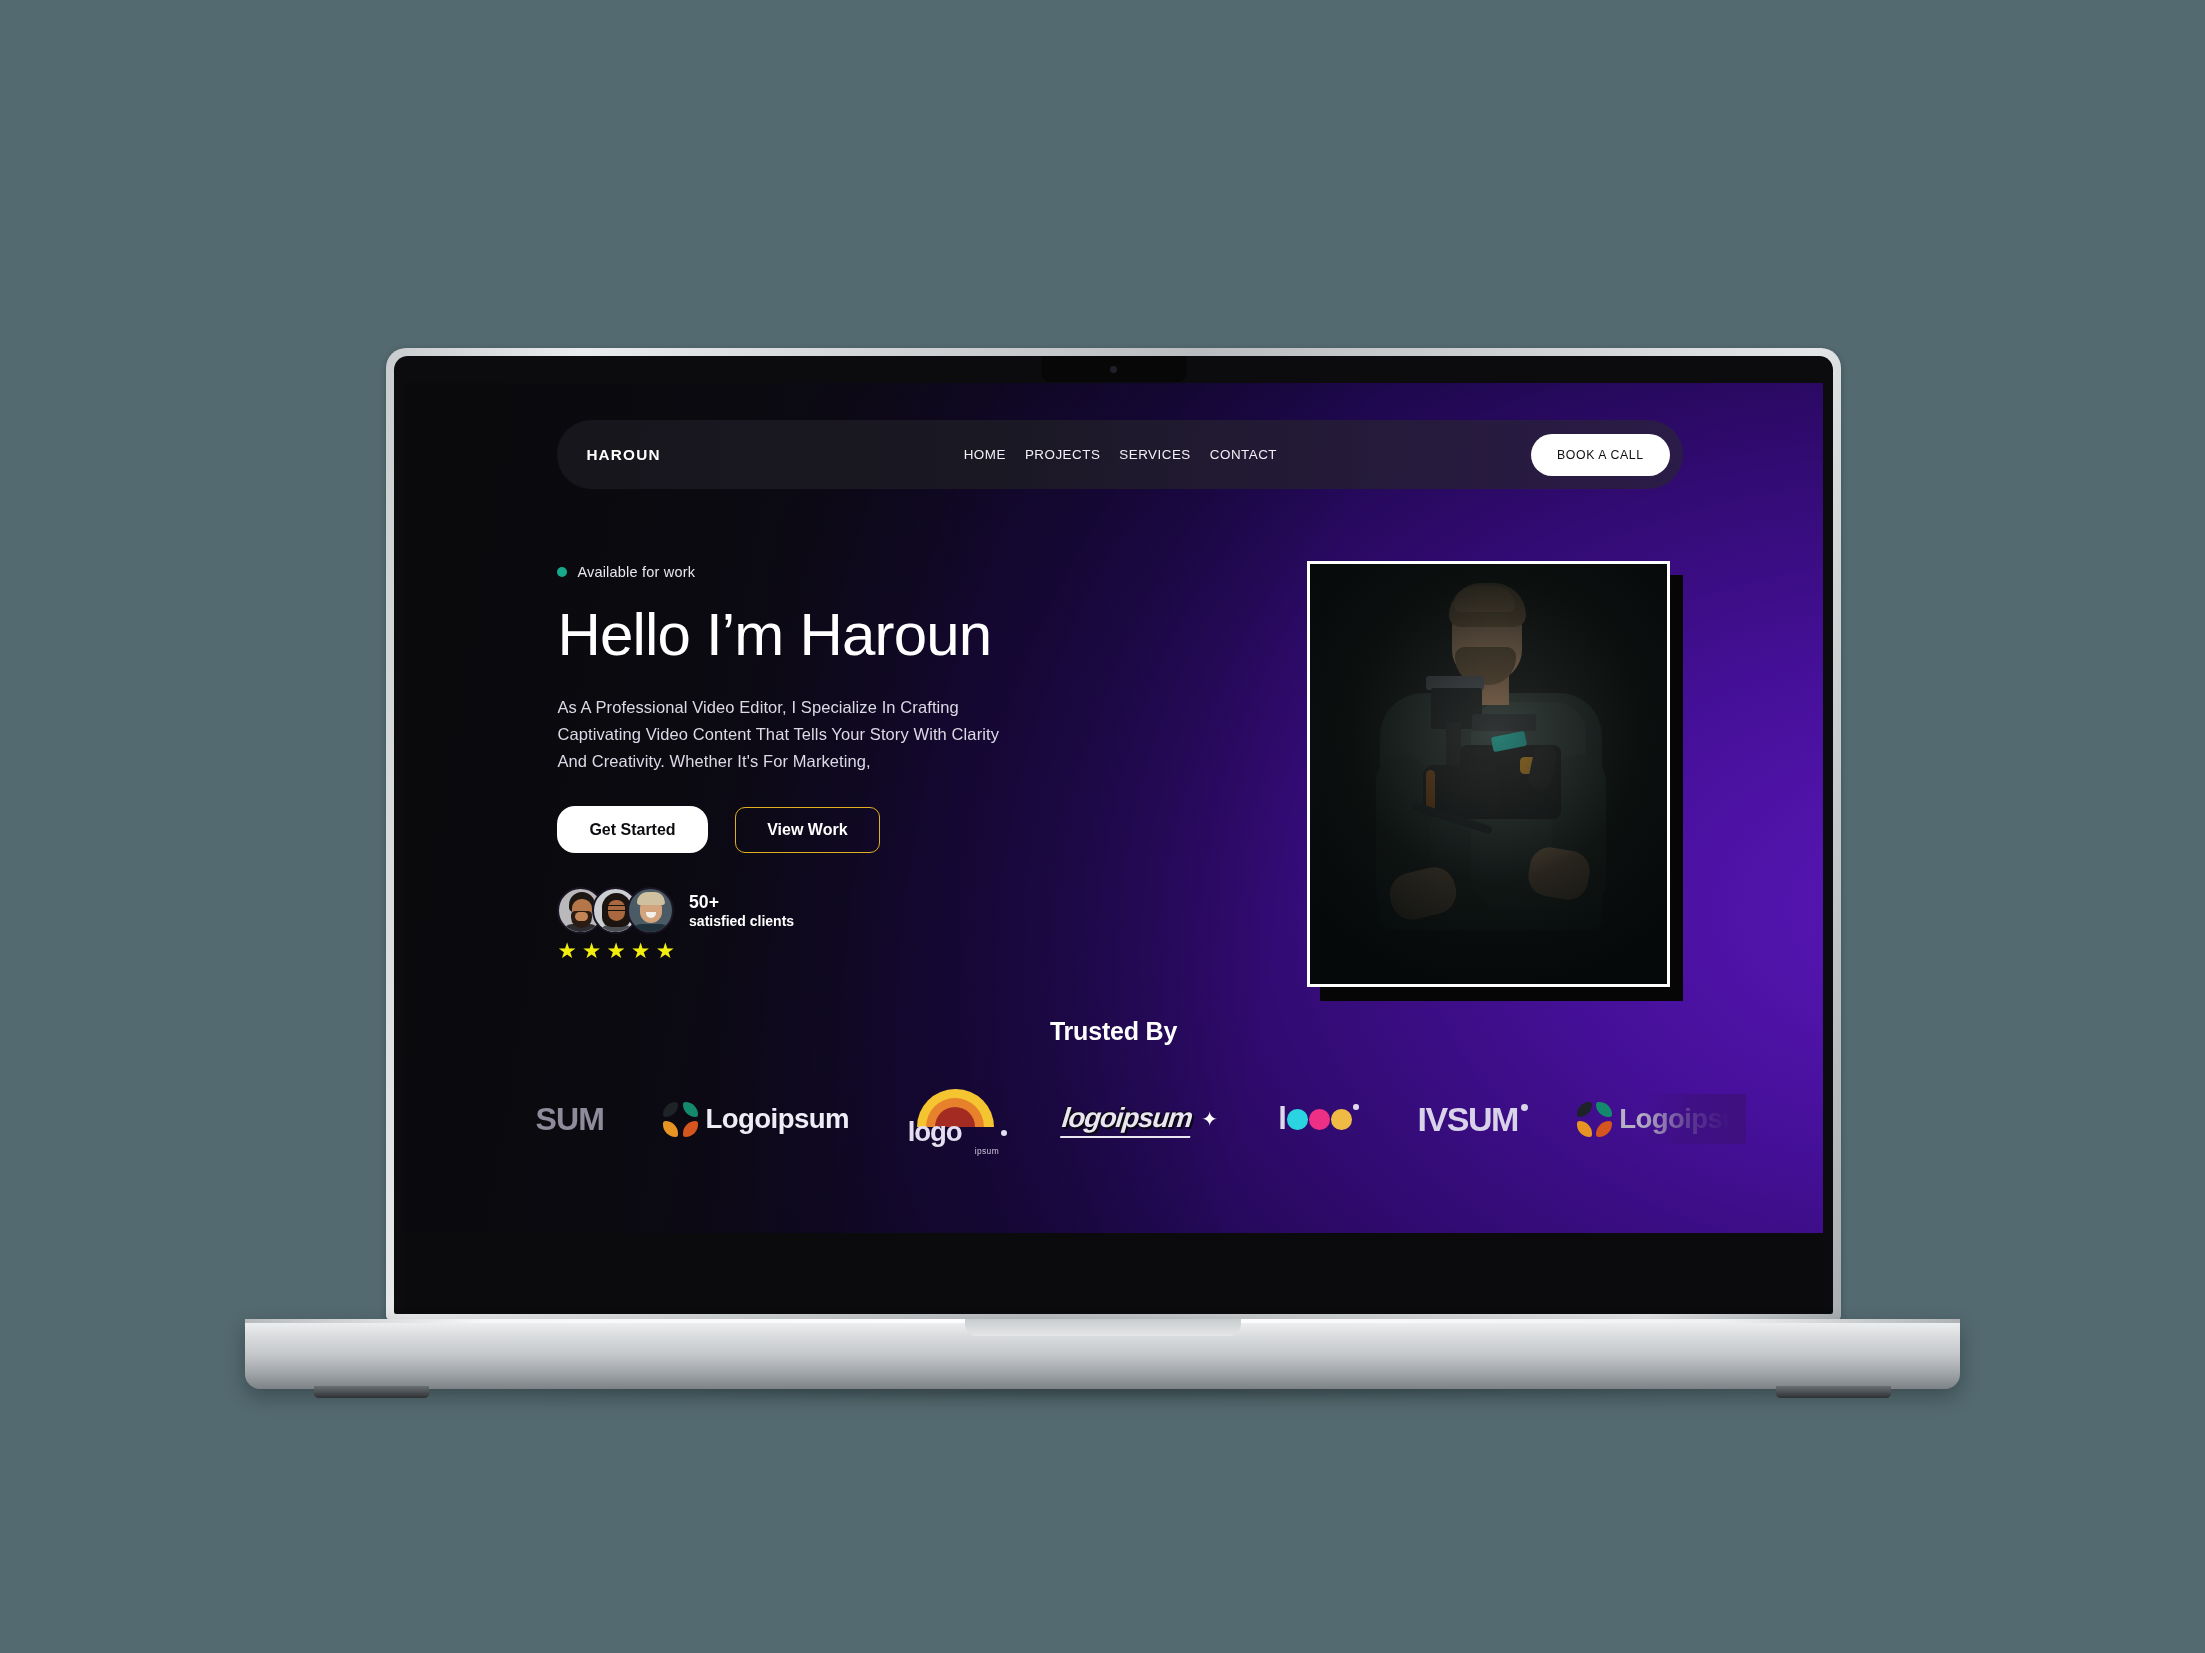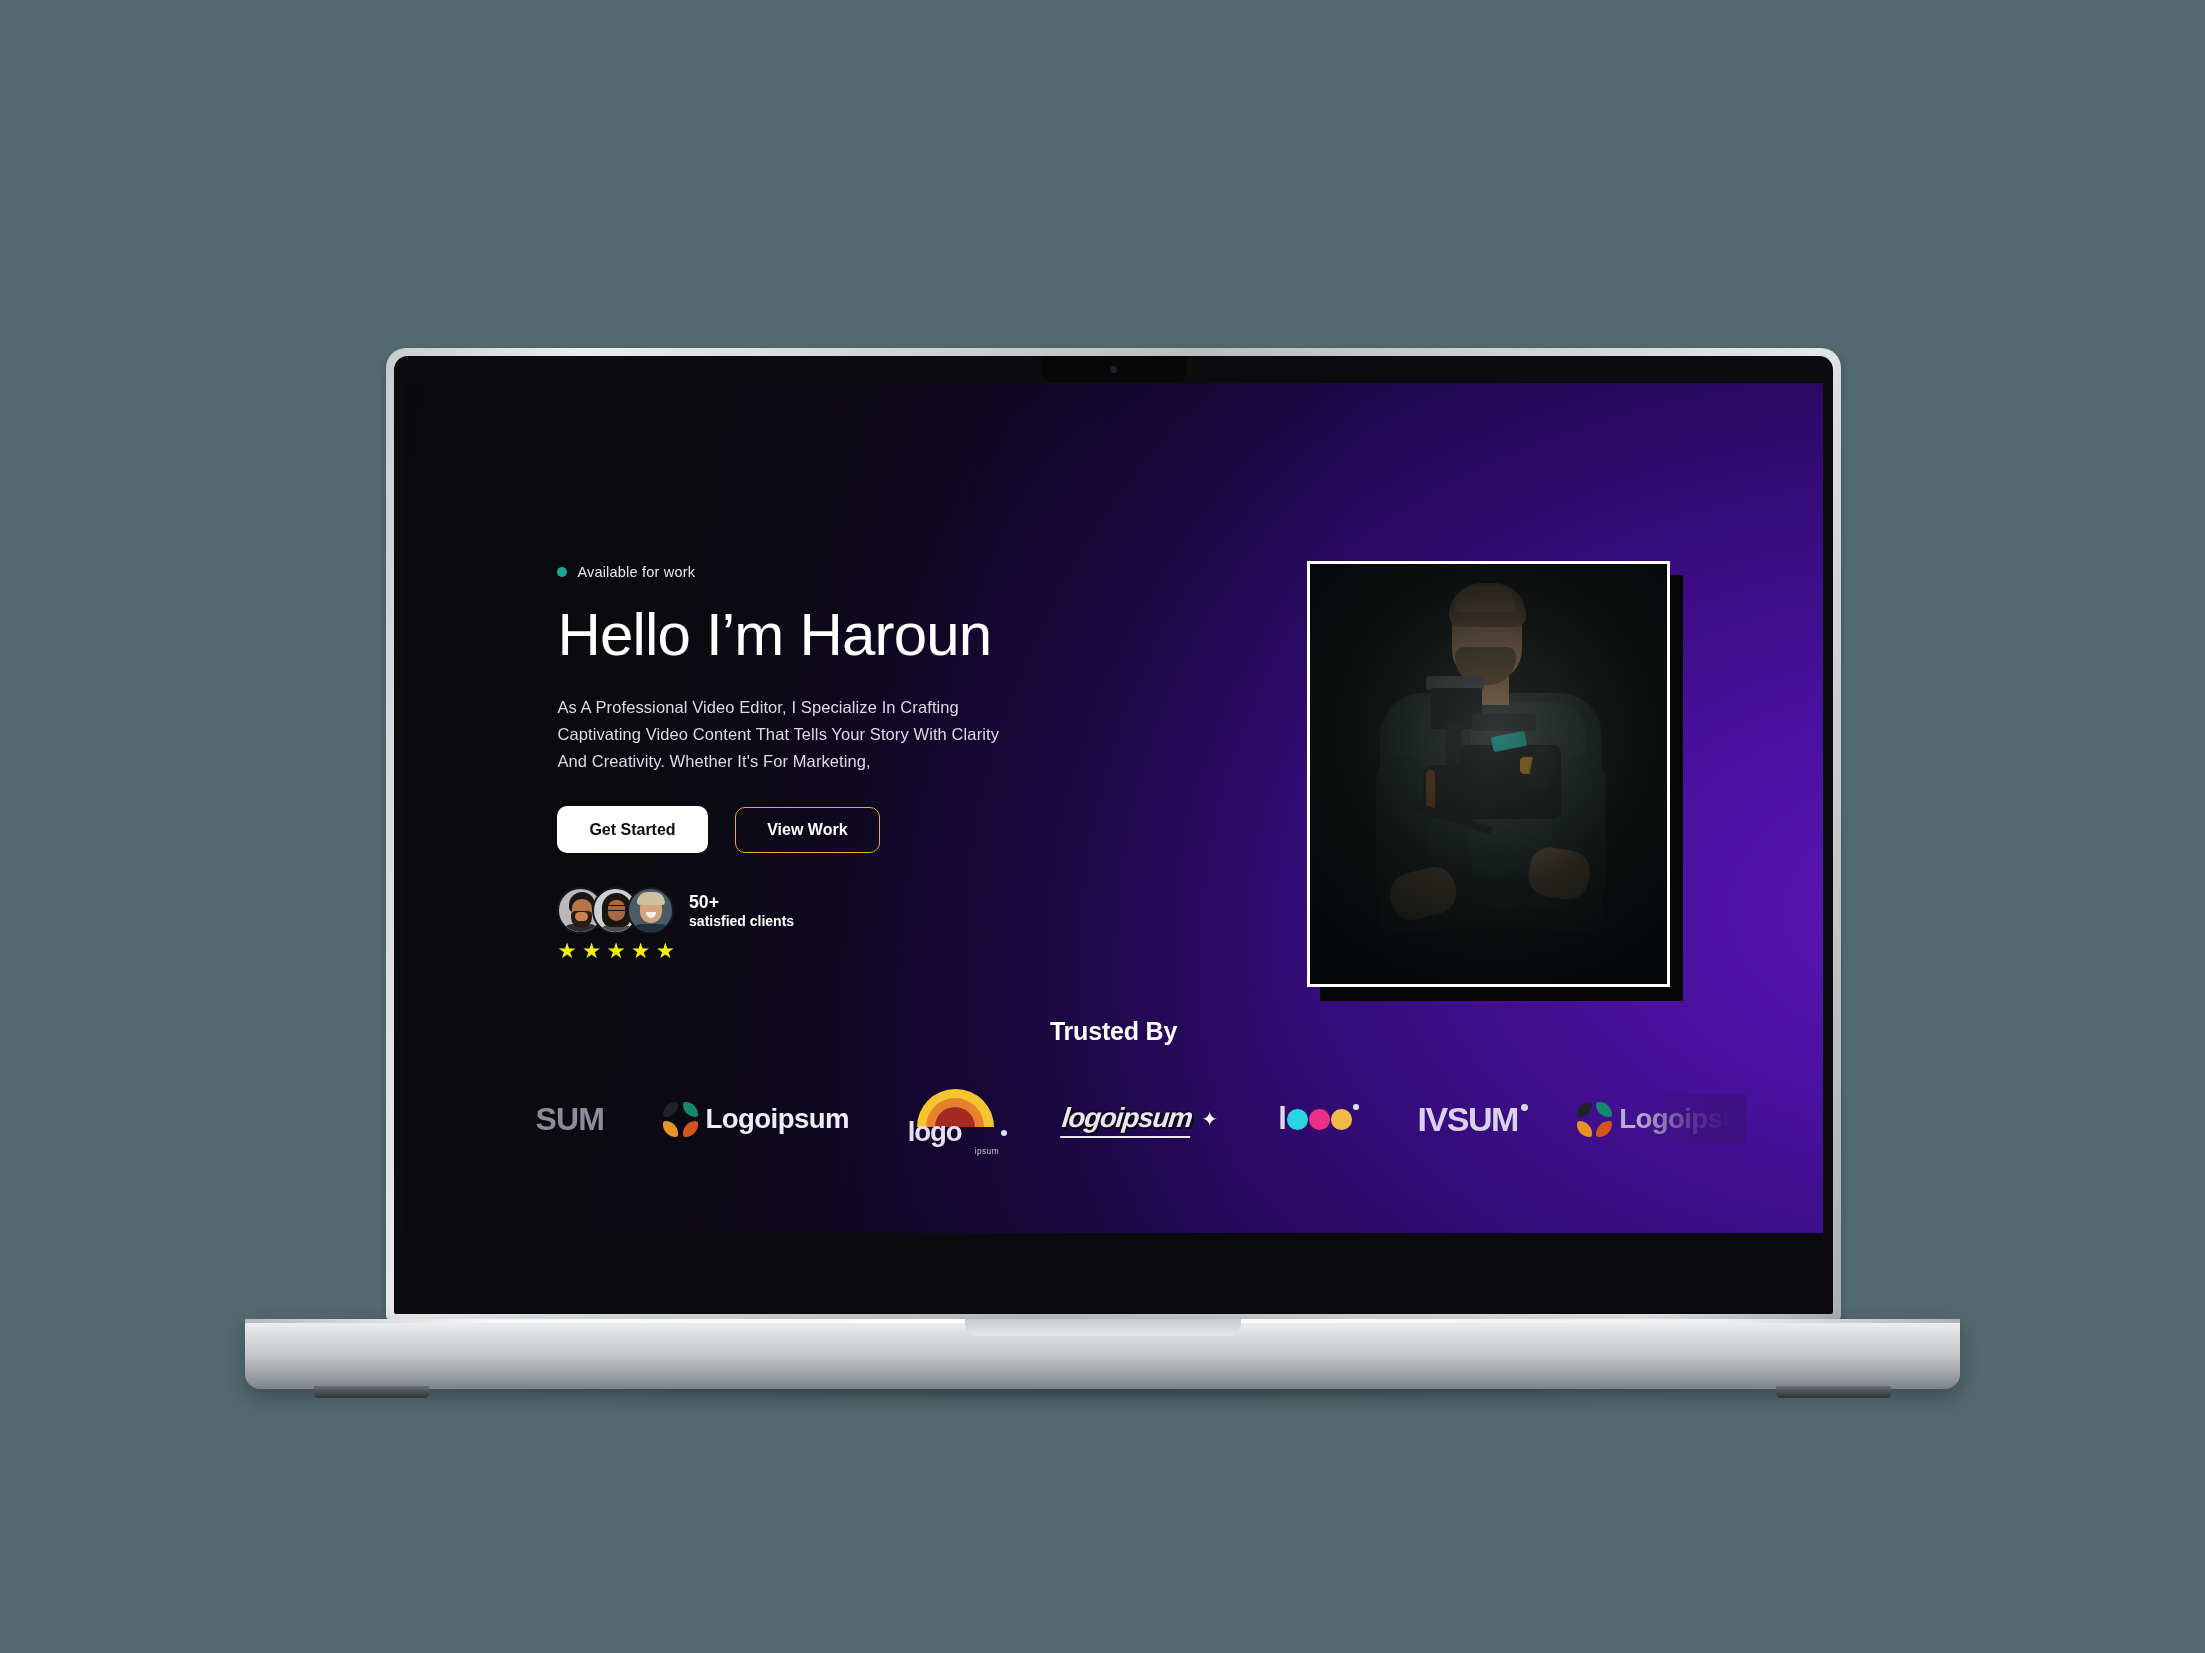--- a/index.html
+++ b/index.html
@@ -96,21 +96,21 @@
 
   .hero-desc{
     margin-top:23px; font-size:16.5px; line-height:1.62;
     color:#ddd9e6; max-width:471px; letter-spacing:0.1px;
   }
 
   .cta-row{ margin-top:32px; display:flex; gap:27.6px; align-items:center; }
   .btn-primary{
     background:#ffffff; color:#0c0c10; border:none;
     font-size:16px; font-weight:bold; padding:14.5px 32px;
-    border-radius:10px; font-family:inherit; white-space:nowrap;
+    border-radius:18px; font-family:inherit; white-space:nowrap;
   }
   .btn-ghost{
     background:transparent; color:#ffffff; border:1.5px solid #e0b020;
     font-size:16px; font-weight:bold; padding:13px 31px;
     border-radius:10px; font-family:inherit; white-space:nowrap;
   }
 
   .proof{ margin-top:34px; }
   .proof-row{ display:flex; align-items:center; }
   .avatars{ display:flex; }
@@ -296,20 +296,30 @@
     <div class="lid">
       <div class="lid-inner">
 
         <div class="notch">
           <span class="cam"></span>
         </div>
 
         <div class="screen">
           <div class="page">
 
+            <div class="navbar">
+              <div class="brand">HAROUN</div>
+              <nav class="navlinks">
+                <a class="navlink">HOME</a>
+                <a class="navlink">PROJECTS</a>
+                <a class="navlink">SERVICES</a>
+                <a class="navlink">CONTACT</a>
+              </nav>
+              <button class="book-btn">BOOK A CALL</button>
+            </div>
 
             <div class="hero-left">
 
               <div class="avail">
                 <span class="dot"></span>
                 <span class="txt">Available for work</span>
               </div>
 
               <h1 class="hero-title">
                 <span>Hello I’m Haroun</span>

